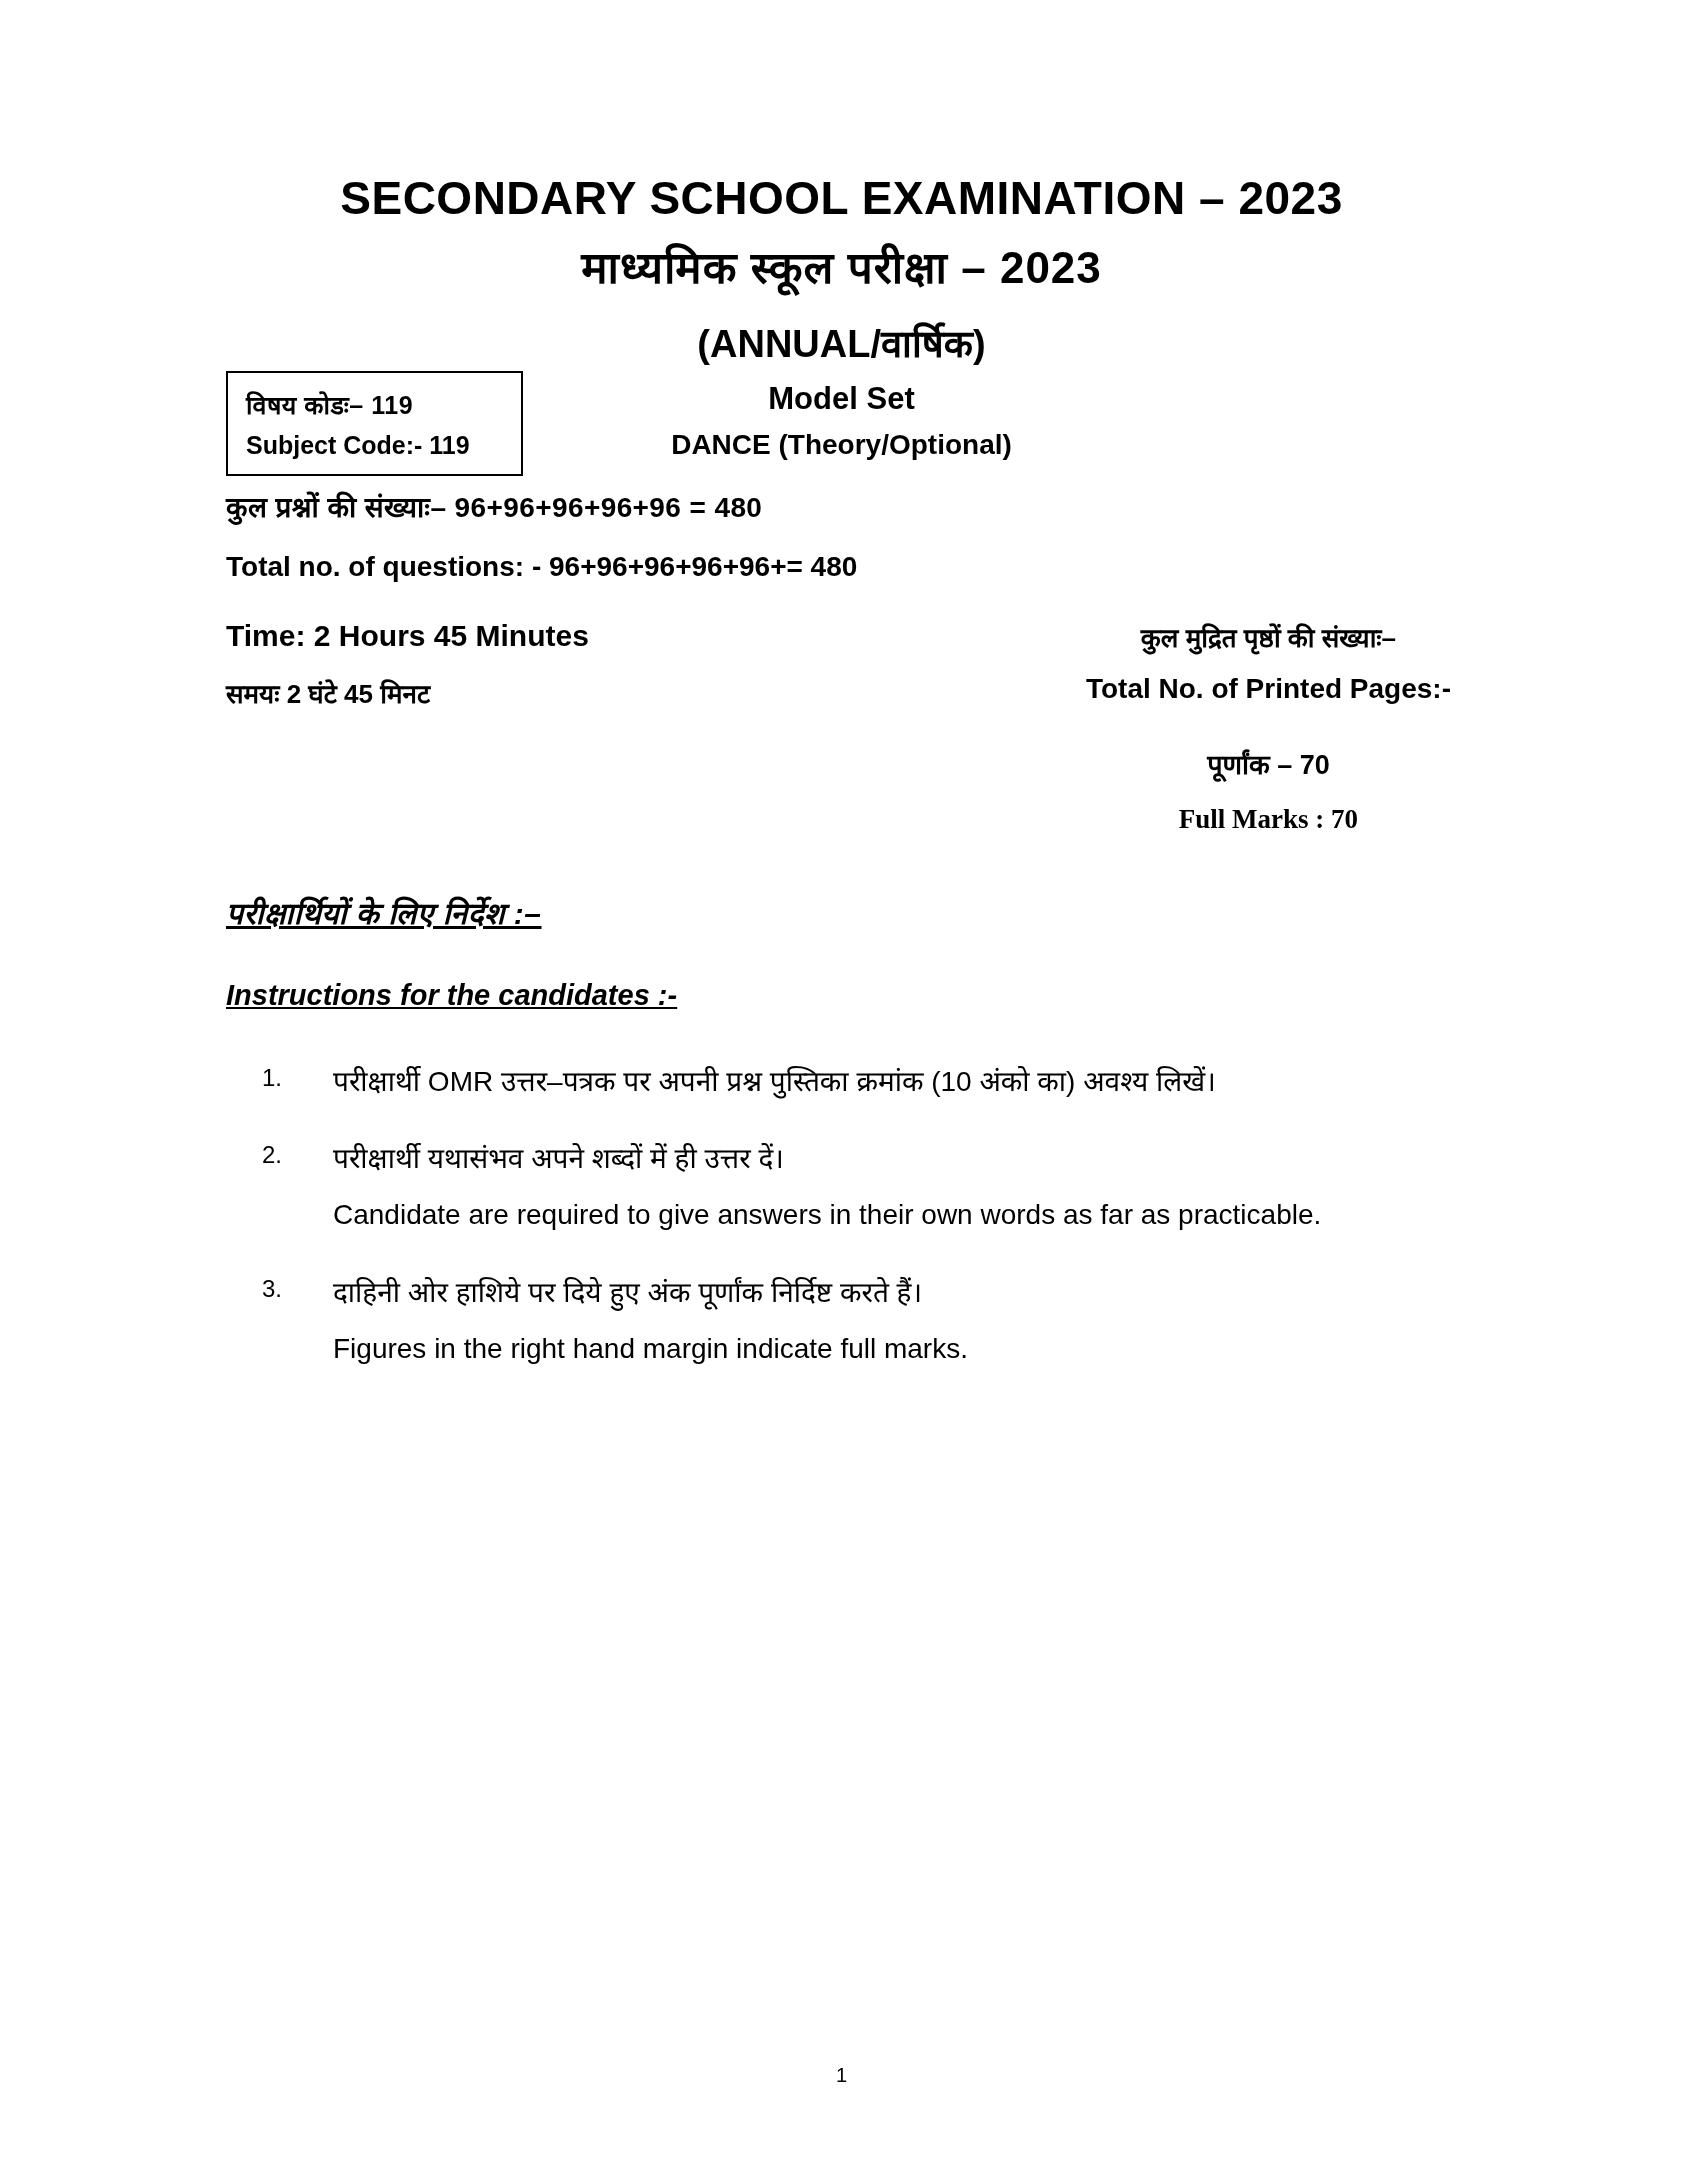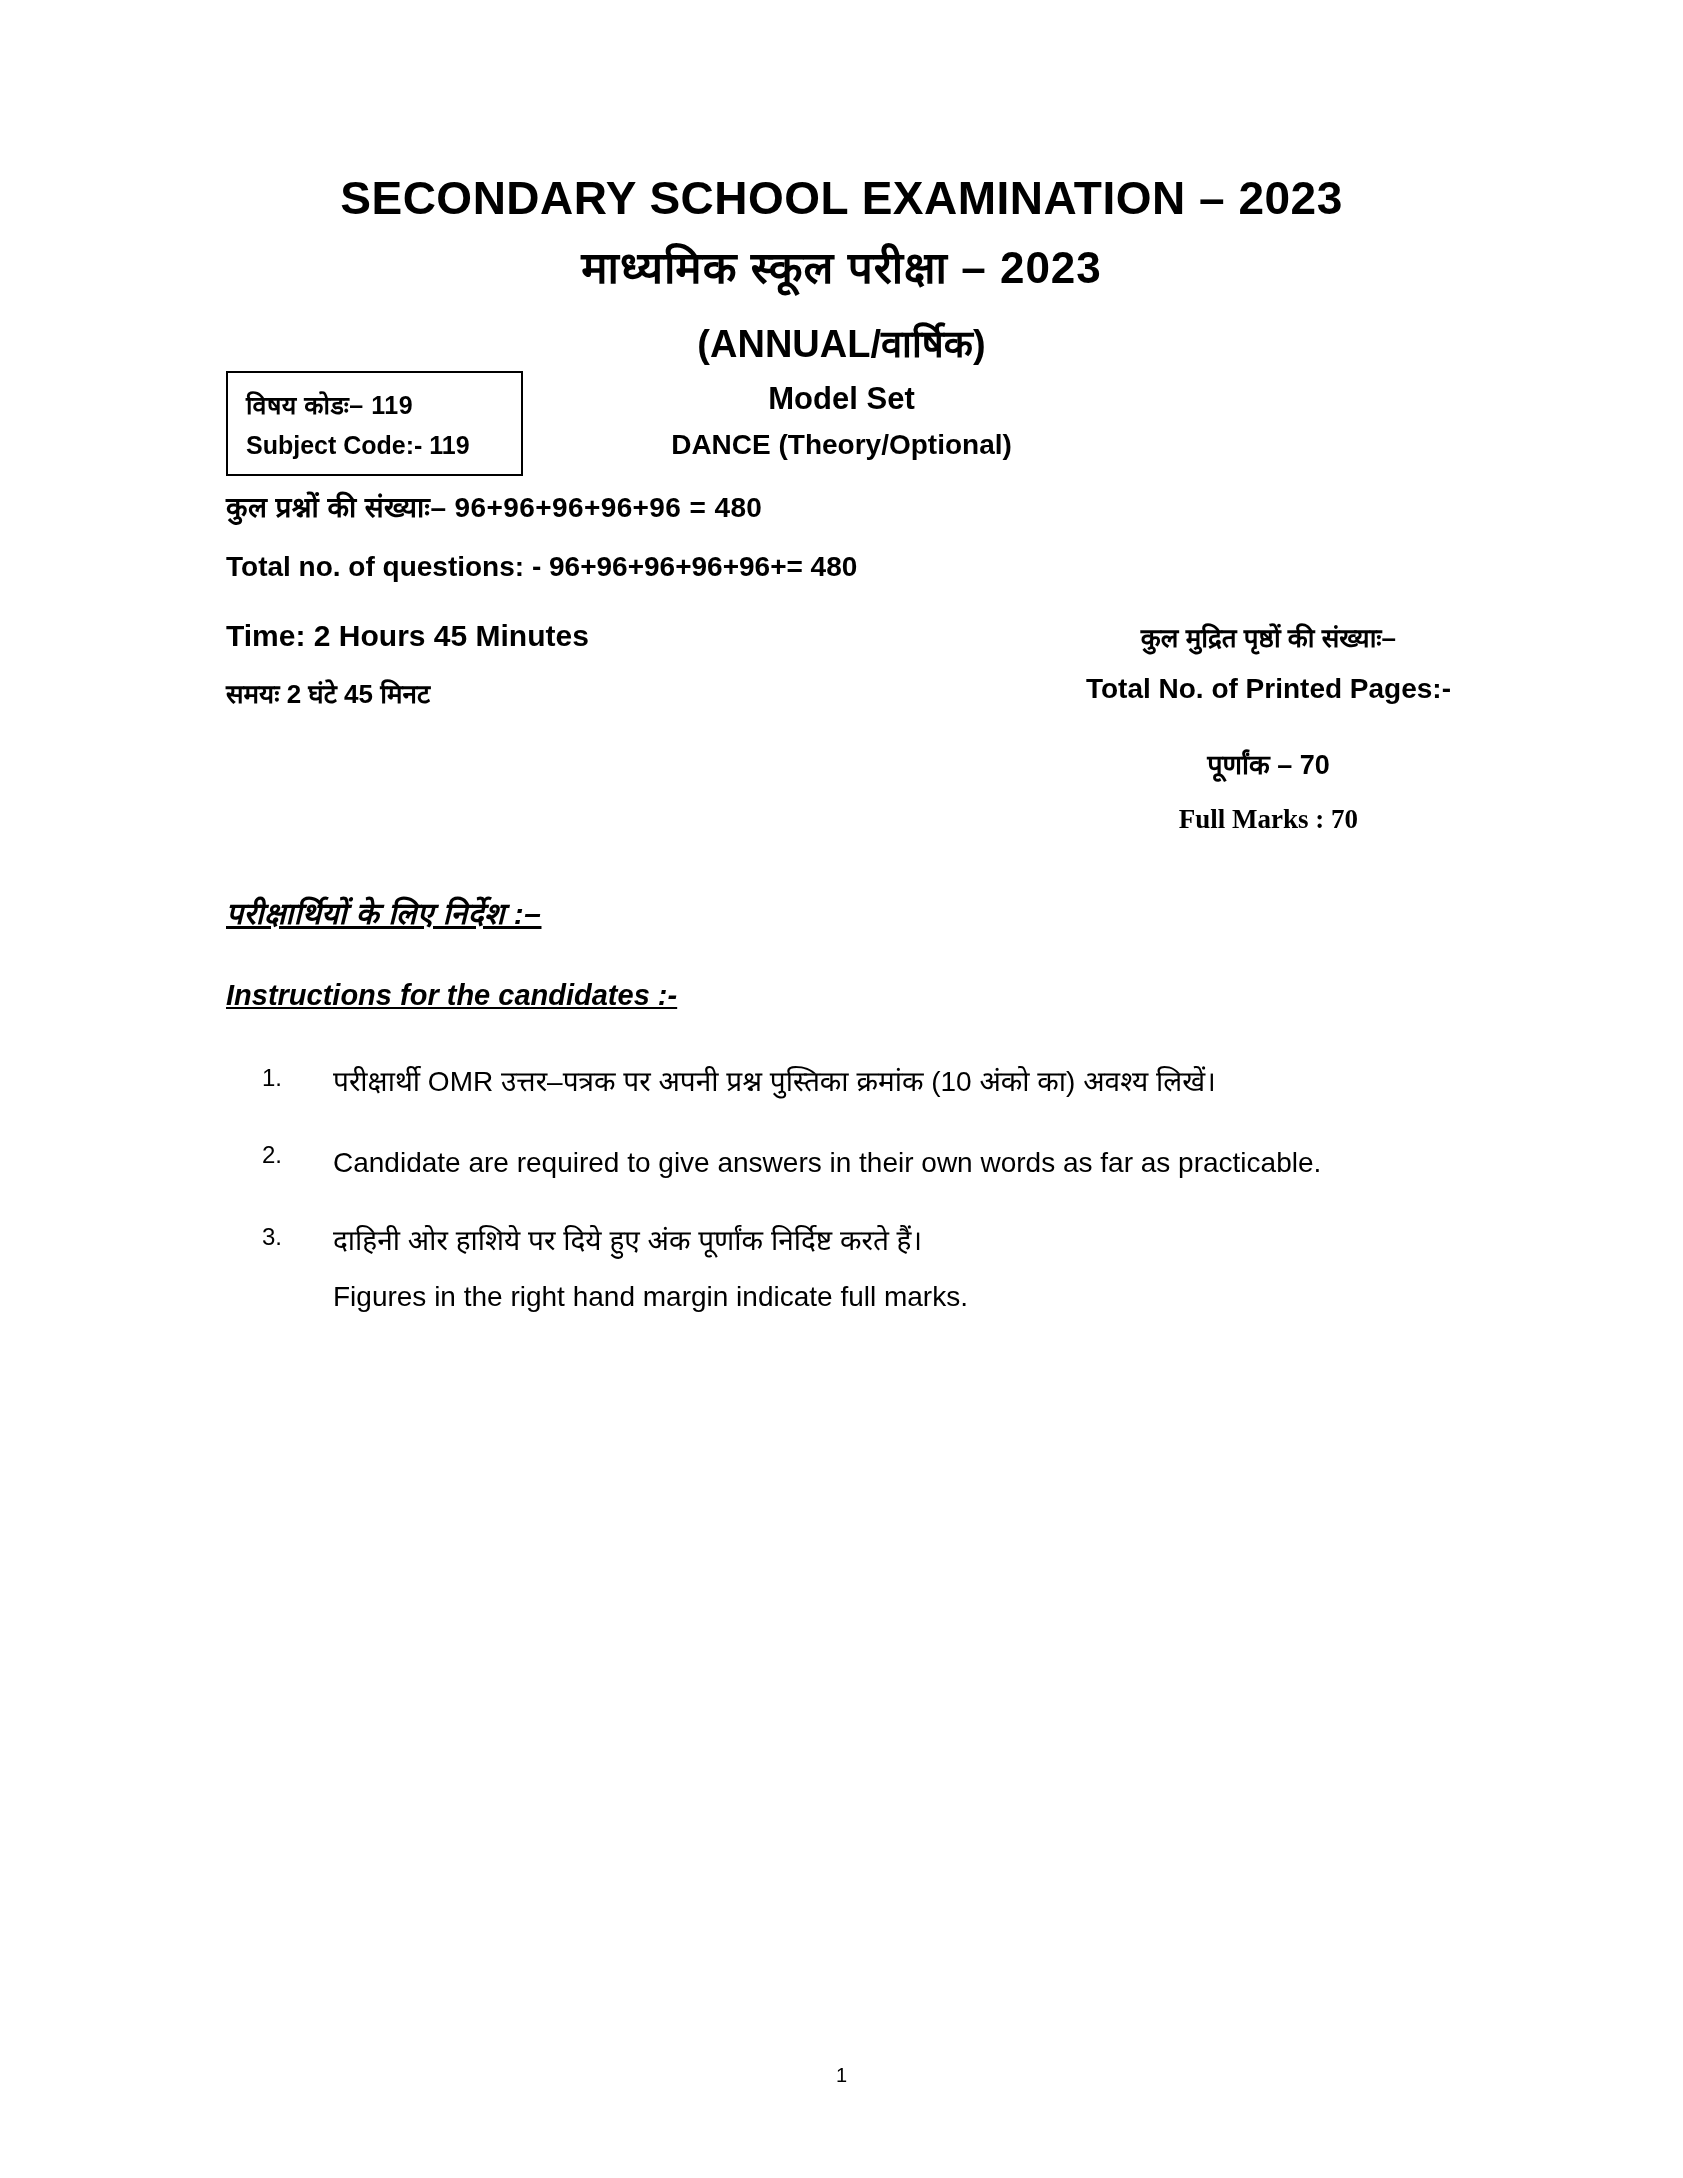--- a/index.html
+++ b/index.html
@@ -255,20 +255,21 @@
     <div class="item">
       <div class="item-num">1.</div>
       <div class="item-body">
         <div class="hi-text">परीक्षार्थी OMR उत्तर–पत्रक पर अपनी प्रश्न पुस्तिका क्रमांक (10 अंको का) अवश्य लिखें।</div>
       </div>
     </div>
 
     <div class="item">
       <div class="item-num">2.</div>
       <div class="item-body">
+        <div class="hi-text">परीक्षार्थी यथासंभव अपने शब्दों में ही उत्तर दें।</div>
         <div class="en-text">Candidate are required to give answers in their own words as far as practicable.</div>
       </div>
     </div>
 
     <div class="item">
       <div class="item-num">3.</div>
       <div class="item-body">
         <div class="hi-text">दाहिनी ओर हाशिये पर दिये हुए अंक पूर्णांक निर्दिष्ट करते हैं।</div>
         <div class="en-text">Figures in the right hand margin indicate full marks.</div>
       </div>

